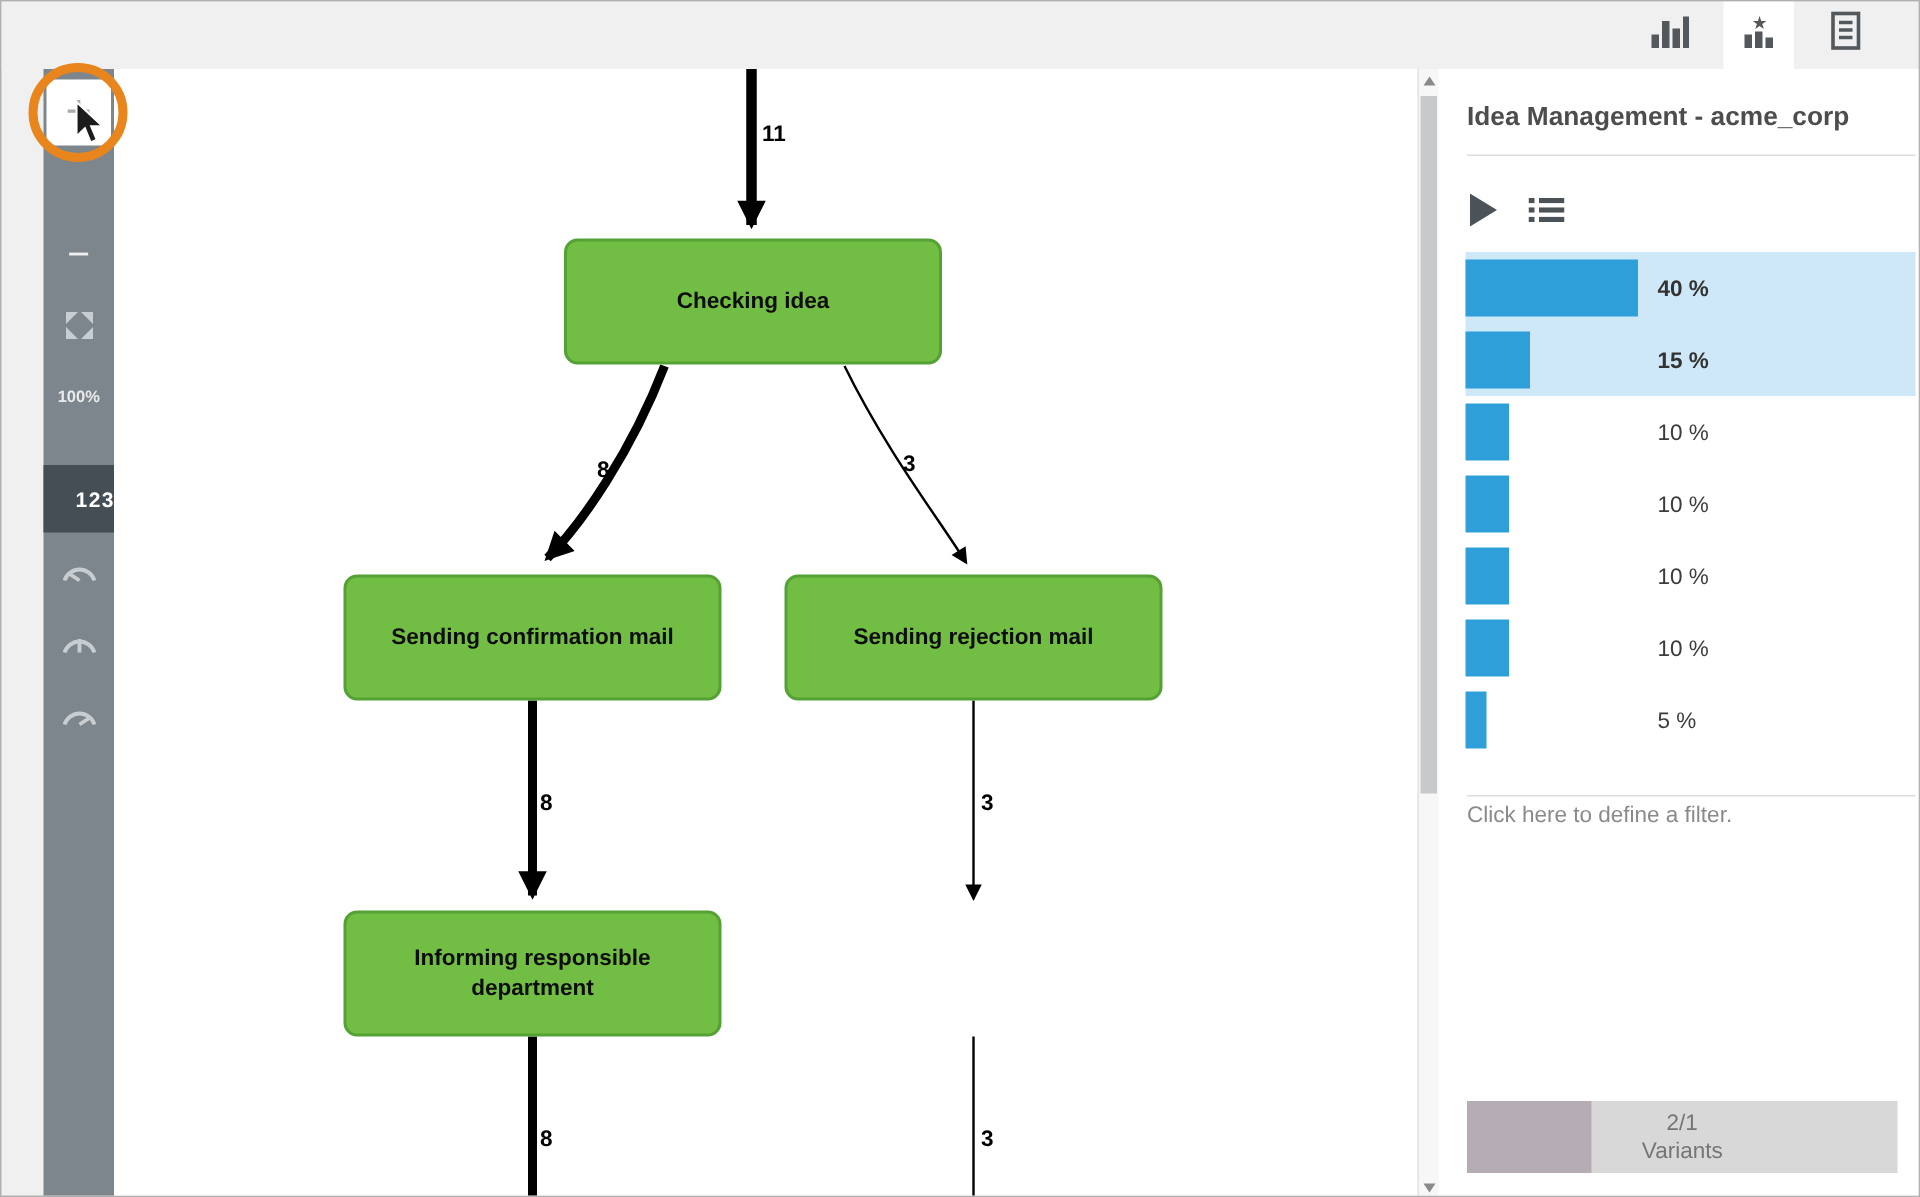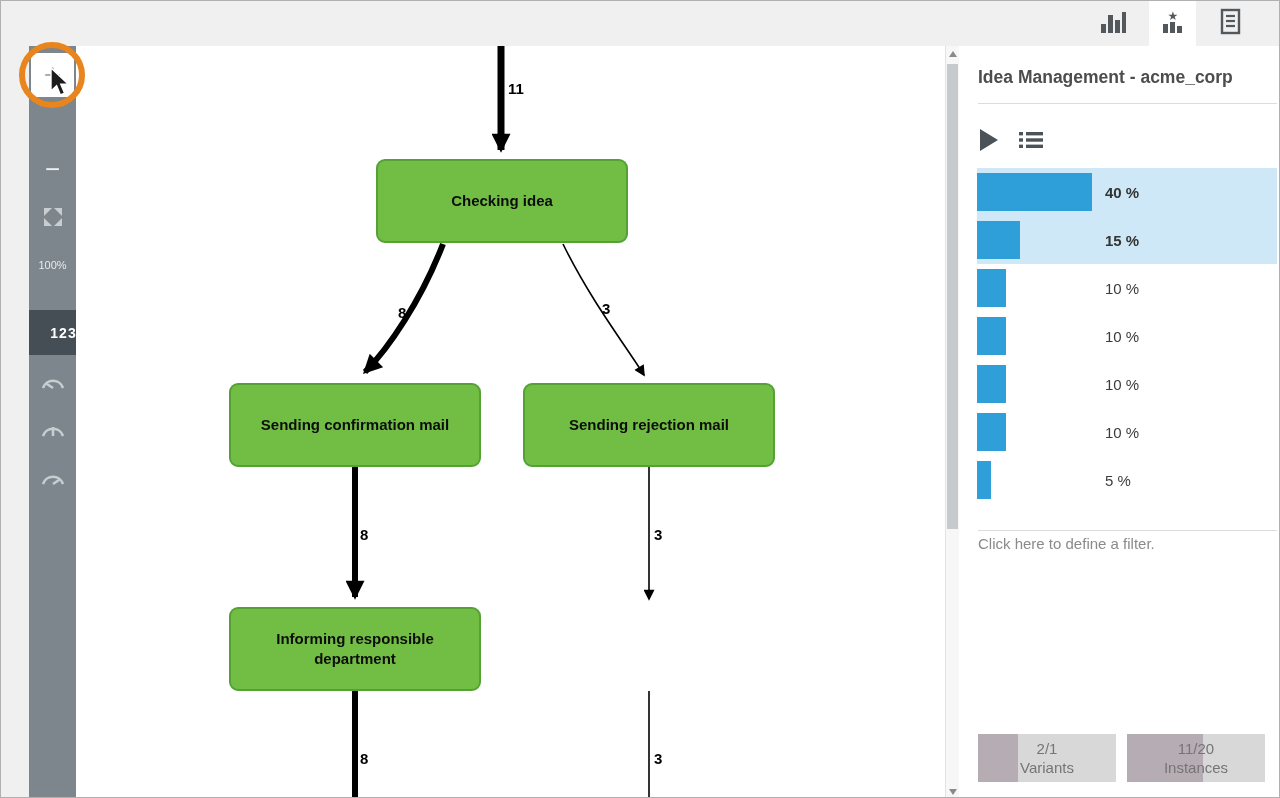--- a/index.html
+++ b/index.html
@@ -16,21 +16,21 @@
   .tab.active { background:#ffffff; }
   .tab-1 { left:1088px; } .tab-2 { left:1148px; } .tab-3 { left:1206px; }
 
   
   .sidebar { position:absolute; left:28px; top:45px; width:47px; height:753px; background:#7d868c; }
   .zoom-in-btn { position:absolute; left:2px; top:7px; width:43px; height:44px; background:#ffffff;
     color:#a9adb1; font-size:30px; font-weight:400; display:flex; align-items:center; justify-content:center; cursor:pointer; }
   .zoom-out-btn { position:absolute; left:0; top:108px; width:47px; height:30px; color:#eef0f1;
     font-size:26px; display:flex; align-items:center; justify-content:center; cursor:pointer; }
   .fit-btn { position:absolute; left:0; top:160px; width:47px; height:26px; display:flex; align-items:center; justify-content:center; cursor:pointer; }
-  .zoom-level { position:absolute; left:0; top:213px; width:47px; text-align:center; color:#e9ebec; font-size:11px; font-weight:normal; }
+  .zoom-level { position:absolute; left:0; top:213px; width:47px; text-align:center; color:#e9ebec; font-size:11px; font-weight:bold; }
   .freq-btn { position:absolute; left:0; top:264px; width:53px; height:45px; background:#454e54; color:#ffffff;
     font-size:14px; font-weight:bold; letter-spacing:1px; display:flex; align-items:center; justify-content:center; cursor:pointer;padding-left:16px; }
   .gauge-btn { position:absolute; left:0; width:47px; height:26px; display:flex; align-items:center; justify-content:center; cursor:pointer; }
   .gauge-1 { top:324px; } .gauge-2 { top:372px; } .gauge-3 { top:420px; }
 
   
   .canvas { position:absolute; left:75px; top:45px; width:869px; height:753px; background:#ffffff; }
   .edges { position:absolute; left:0; top:0; }
   .node { position:absolute; width:252px; height:84px; background:#72be44; border:2px solid #54a135;
     border-radius:9px; display:flex; align-items:center; justify-content:center; text-align:center;
@@ -284,27 +284,20 @@
     <div class="filter-hint">Click here to define a filter.</div>
 
     <div class="panel-stats">
       <div class="stat-box">
         <div class="stat-fill" style="width: 29%;"></div>
         <div class="stat-text">
           <div>2/1</div>
           <div>Variants</div>
         </div>
       </div>
-      <div class="stat-box">
-        <div class="stat-fill" style="width: 55%;"></div>
-        <div class="stat-text">
-          <div>11/20</div>
-          <div>Instances</div>
-        </div>
-      </div>
     </div>
   </div>
 
   <div class="annot-circle"></div>
   <div class="annot-cursor">
     <svg width="24" height="32" viewBox="0 0 24 32">
       <path d="M2,1 L2,24 L7.6,18.6 L11.4,28 L15.6,26.2 L11.8,17.2 L19.4,17.2 Z" fill="#1c1c1c" stroke="#ffffff" stroke-width="1.4"></path>
     </svg>
   </div>
 

